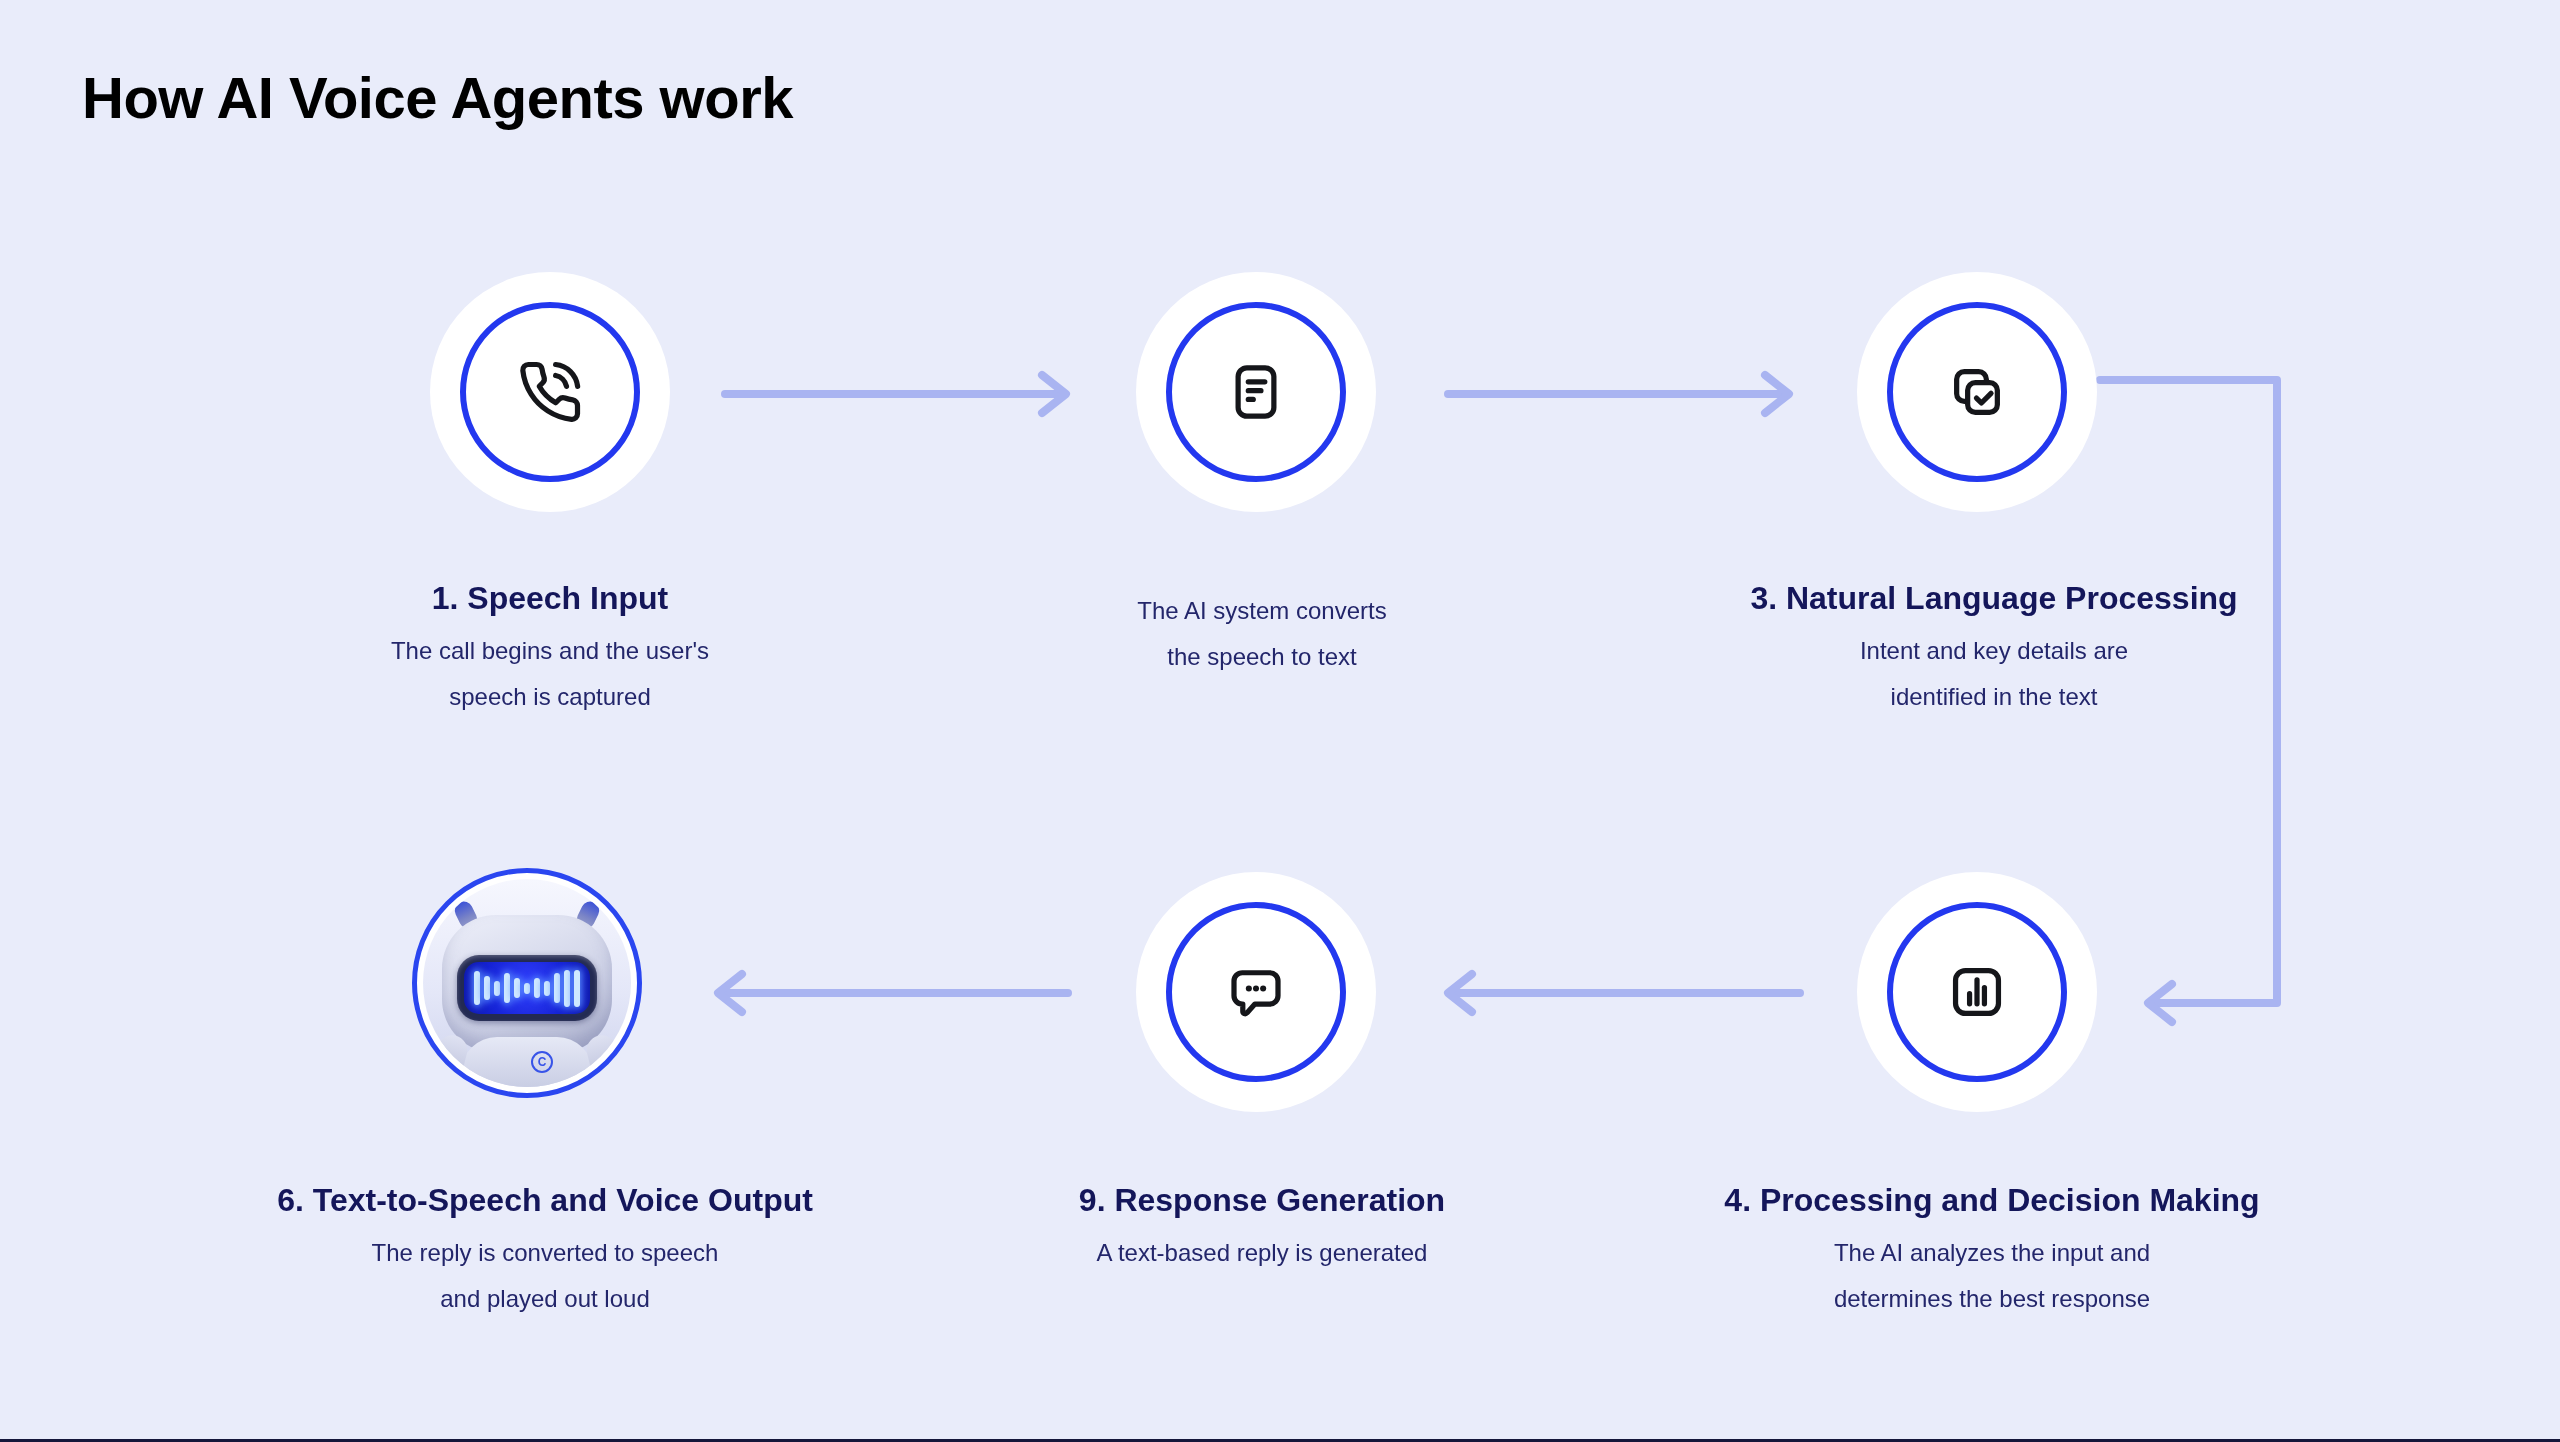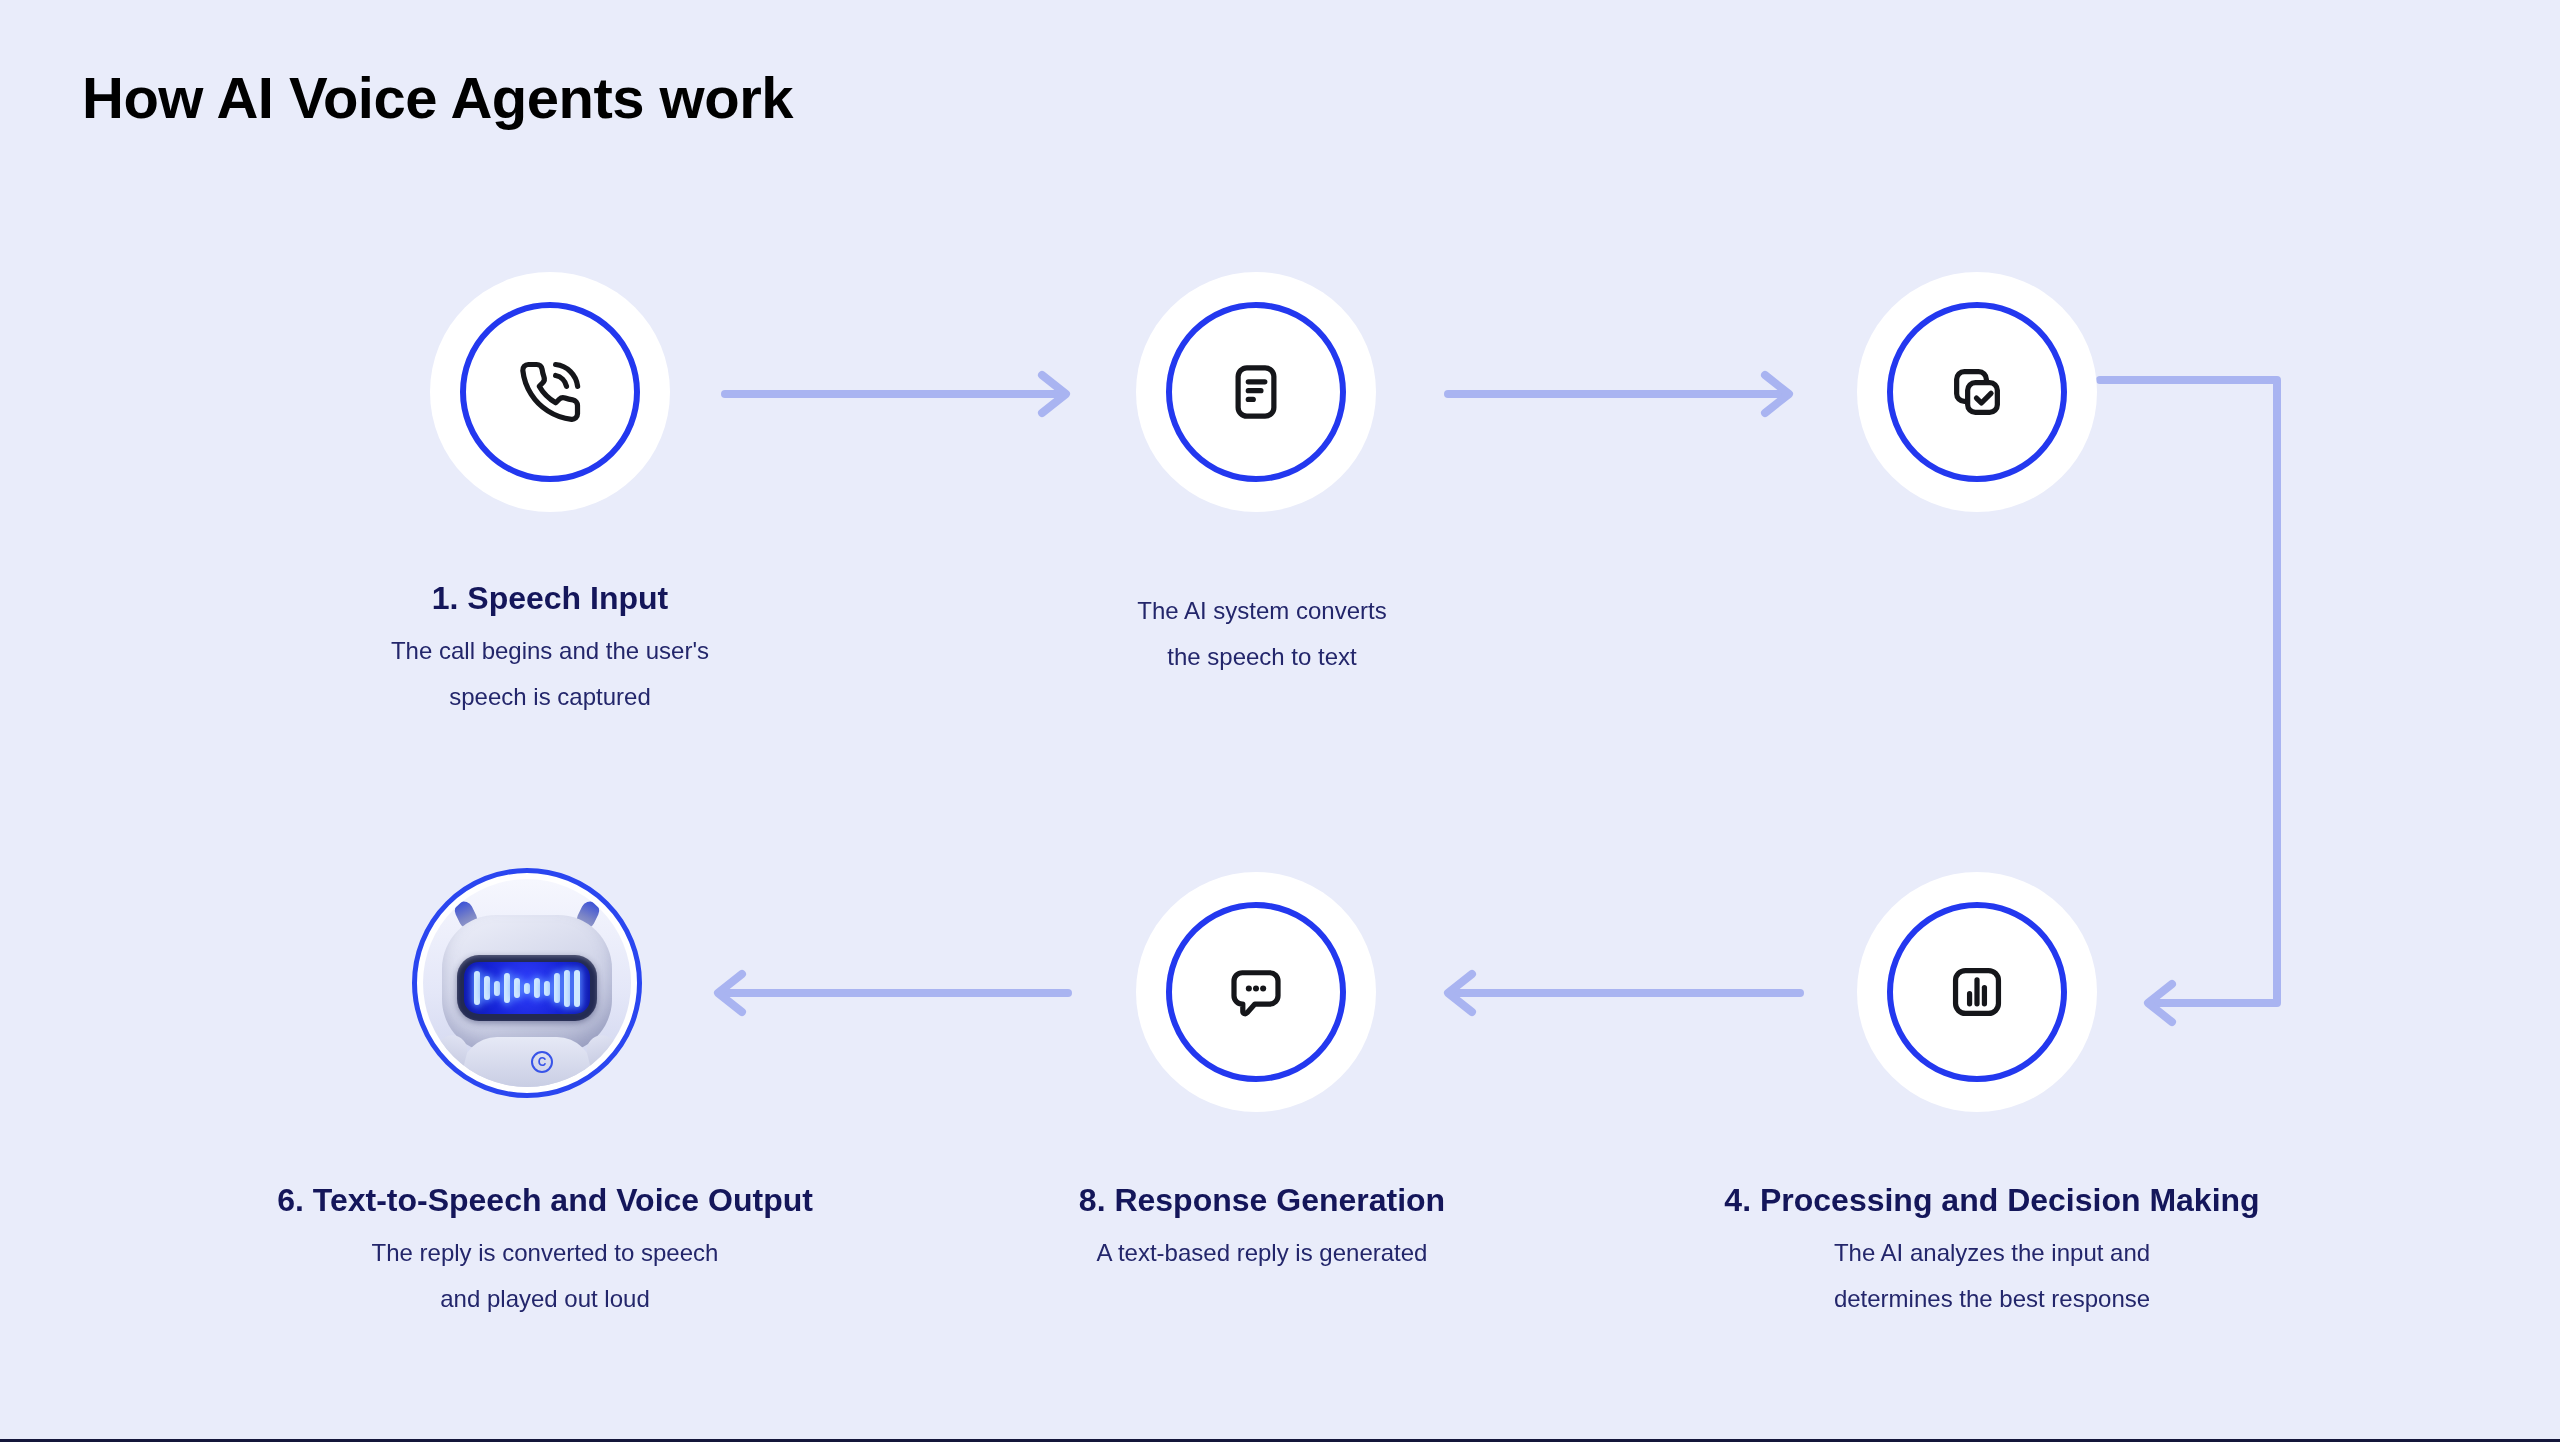--- a/index.html
+++ b/index.html
@@ -204,29 +204,34 @@
     <div class="ttitle">1. Speech Input</div>
     <div class="tdesc">The call begins and the user's
 speech is captured</div>
   </div>
 
   <div class="tblock" style="left:882px;top:578px;">
     <div class="tdesc">The AI system converts
 the speech to text</div>
   </div>
 
+  <div class="tblock" style="left:1614px;top:578px;">
+    <div class="ttitle">3. Natural Language Processing</div>
+    <div class="tdesc">Intent and key details are
+identified in the text</div>
+  </div>
 
   <div class="tblock" style="left:1612px;top:1180px;">
     <div class="ttitle">4. Processing and Decision Making</div>
     <div class="tdesc">The AI analyzes the input and
 determines the best response</div>
   </div>
 
   <div class="tblock" style="left:882px;top:1180px;">
-    <div class="ttitle">8. Response Generation</div>
+    <div class="ttitle">9. Response Generation</div>
     <div class="tdesc">A text-based reply is generated</div>
   </div>
 
   <div class="tblock" style="left:165px;top:1180px;">
     <div class="ttitle">6. Text-to-Speech and Voice Output</div>
     <div class="tdesc">The reply is converted to speech
 and played out loud</div>
   </div>
 
   <div class="bottom-strip"></div>

